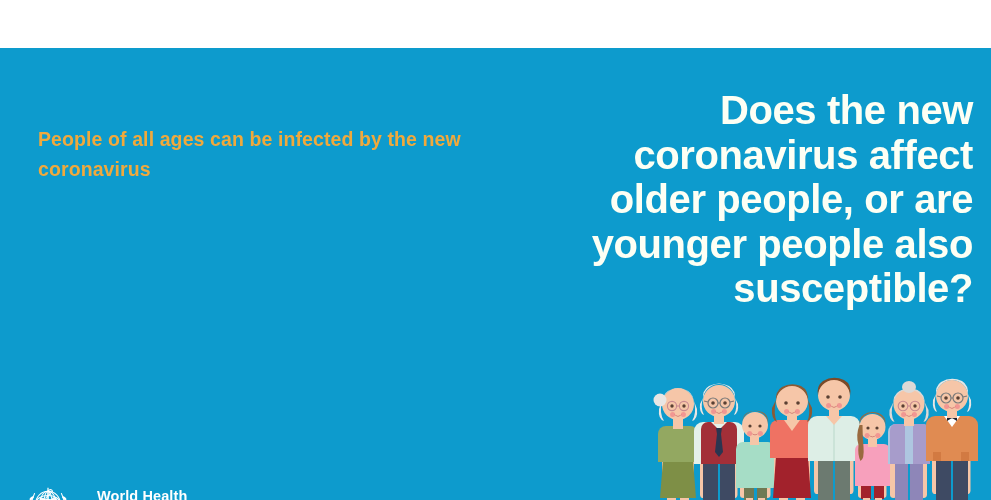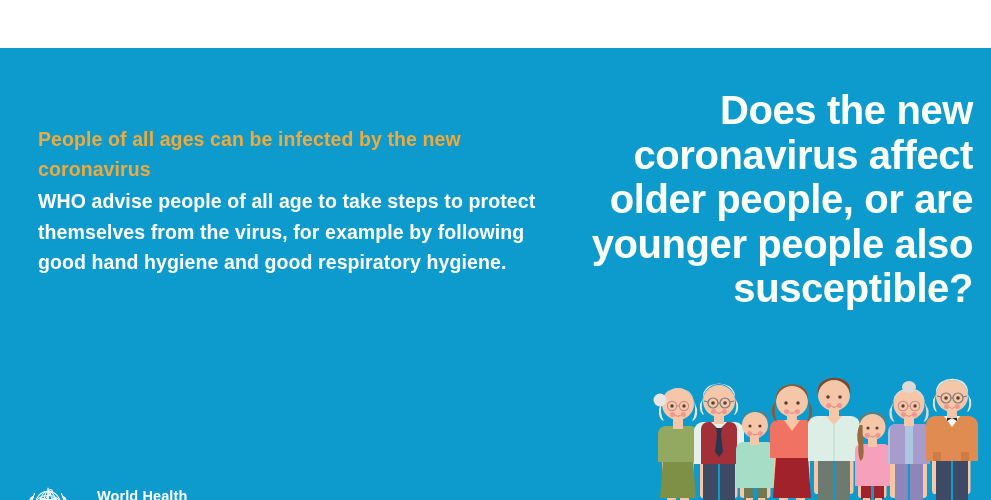--- a/index.html
+++ b/index.html
@@ -99,21 +99,20 @@
 </style>
 </head>
 <body>
 
 <div id="poster">
 
   <h1 class="headline">Does the new coronavirus affect older people, or are younger people also susceptible?</h1>
 
   <div class="left-col">
     <p class="lede">People of all ages can be infected by the new coronavirus</p>
-    <p class="body-para">WHO advise people of all age to take steps to protect themselves from the virus, for example by following good hand hygiene and good respiratory hygiene.</p>
   </div>
 
   <div class="who-logo">
     <span>
       <svg class="who-emblem" viewBox="0 0 100 100" aria-hidden="true">
         <g fill="none" stroke="#ffffff" stroke-width="2.1">
 
           <circle cx="50" cy="47" r="25.5"></circle>
 
           <ellipse cx="50" cy="47" rx="25.5" ry="8.5"></ellipse>

